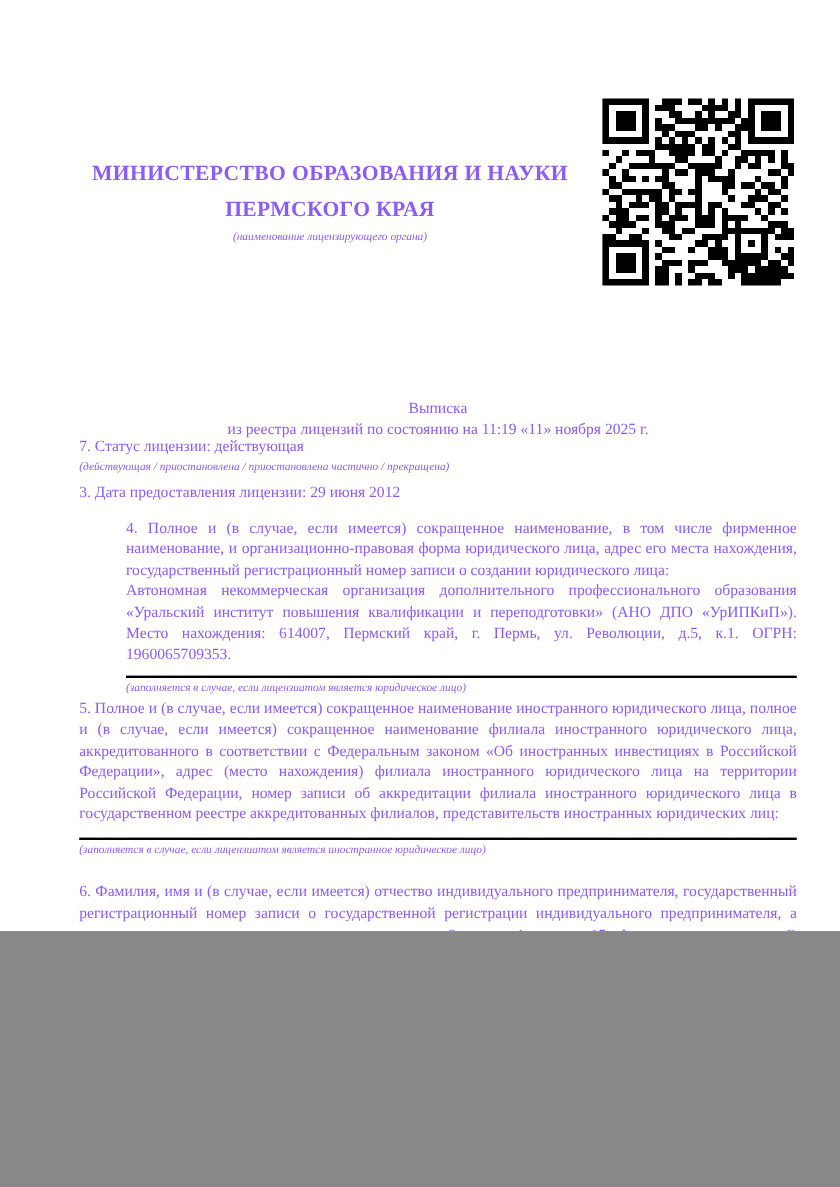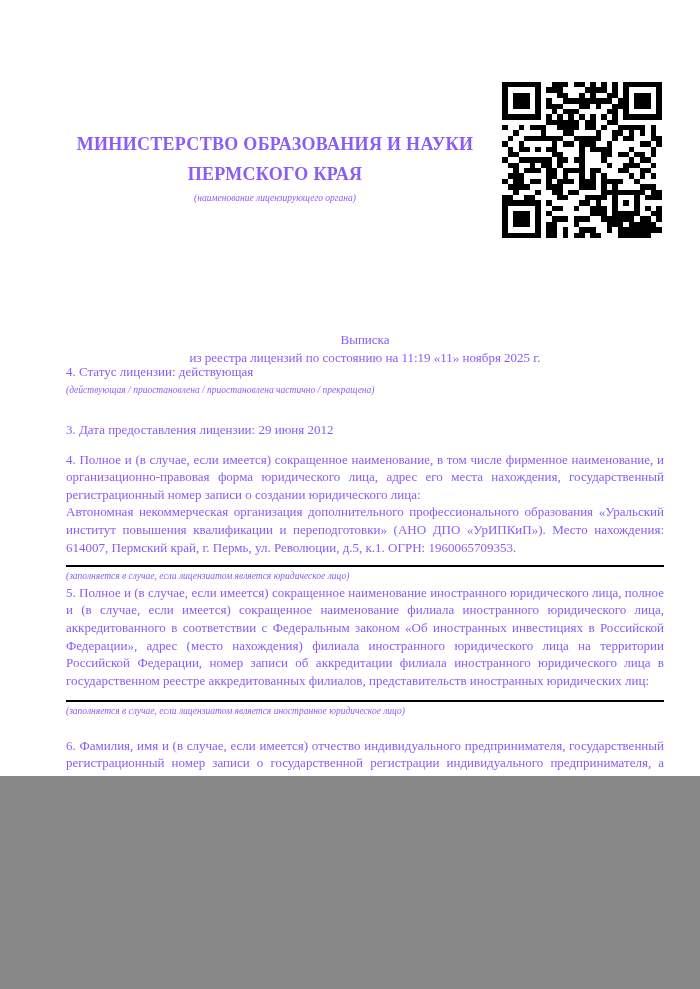--- a/index.html
+++ b/index.html
@@ -17,22 +17,22 @@
 
   .title-block { position:absolute; left:66px; top:301px; width:598px; text-align:center;
                  font-size:13px; line-height:18px;margin-top:30px; }
 
   .content { position:absolute; left:66px; top:363px; width:598px; font-size:13px; line-height:17.6px; }
   .para { text-align:justify; }
   .caption { font-size:9.5px; line-height:13.5px; text-align:left; padding-right:58px; margin-top:3px;font-style:italic; }
   .rule { border-bottom:2px solid #000; height:0; }
 
   .mt-item2 { margin-top:19px; }
-  .mt-item3 { margin-top:24px; }
-  .mt-item4 { margin-top:12px; }
+  .mt-item3 { margin-top:4px; }
+  .mt-item4 { margin-top:12px;margin-left:39px; }
   .mt-rule4 { margin-top:9px; }
   .mt-item5 { }
   .mt-rule5 { margin-top:11px; }
   .mt-item6 { margin-top:18px; }
   .mt-rule6 { margin-top:13px; }
   .mt-item7 { margin-top:15px; }
 
   .page-number { position:absolute; left:66px; top:926px; width:598px; text-align:center; font-size:12px; }
 </style>
 </head>
@@ -499,21 +499,21 @@
       </svg>
   </div>
 
   <div class="title-block">
     <div>Выписка</div>
     <div>из реестра лицензий по состоянию на 11:19 «11» ноября 2025 г.</div>
   </div>
 
   <div class="content">
 
-    <div>4. Статус лицензии: действующая</div>
+    <div>7. Статус лицензии: действующая</div>
     <div class="caption">(действующая / приостановлена / приостановлена частично / прекращена)</div>
 
 
     <div class="mt-item3">3. Дата предоставления лицензии: 29 июня 2012</div>
 
     <div class="mt-item4">
       <div class="para">4. Полное и (в случае, если имеется) сокращенное наименование, в том числе фирменное наименование, и организационно-правовая форма юридического лица, адрес его места нахождения, государственный регистрационный номер записи о создании юридического лица:</div>
       <div class="para">Автономная некоммерческая организация дополнительного профессионального образования «Уральский институт повышения квалификации и переподготовки» (АНО ДПО «УрИПКиП»). Место нахождения: 614007, Пермский край, г. Пермь, ул. Революции, д.5, к.1. ОГРН: 1960065709353.</div>
       <div class="rule mt-rule4"></div>
       <div class="caption">(заполняется в случае, если лицензиатом является юридическое лицо)</div>

